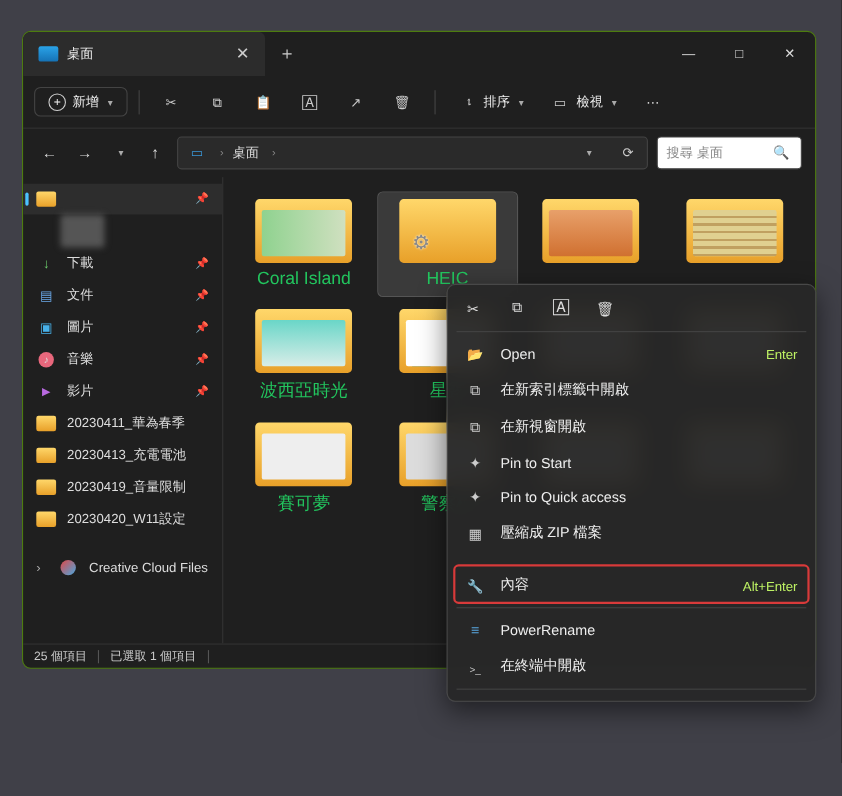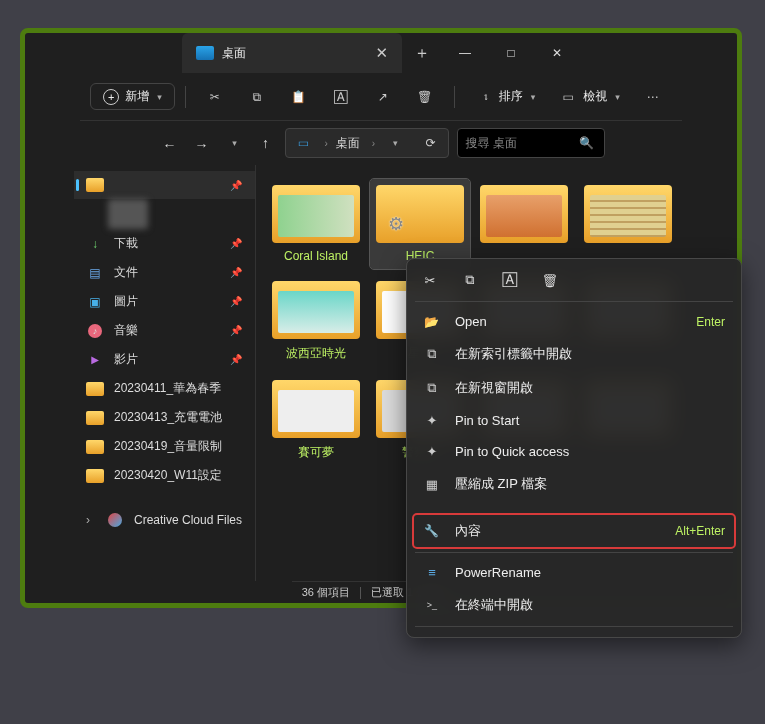--- a/index.html
+++ b/index.html
@@ -1,21 +1,21 @@
 <!DOCTYPE html>
 <html><head>
 <meta charset="utf-8">
 <style>
 * { margin: 0; padding: 0; box-sizing: border-box; font-family: "Segoe UI", "Microsoft JhengHei", sans-serif; }
 body { width: 765px; height: 724px; background: #404048; overflow: hidden; position: relative; }
 
 .window {
   position: absolute; left: 20px; top: 28px; width: 722px; height: 580px;
-  background: #1f1f1f; border-radius: 8px; border: 5px solid #4d7c0f;
-  display: flex; flex-direction: column; overflow: hidden; align-items: center;
+  background: #1f1f1f; border-radius: 8px; border: 1px solid #4d7c0f;
+  display: flex; flex-direction: column; overflow: hidden;
 }
 
 
 .titlebar { height: 40px; display: flex; align-items: stretch; }
 .tab { display: flex; align-items: center; gap: 8px; padding: 0 14px; background: #2c2c2c; border-radius: 6px 6px 0 0; width: 220px; }
 .tab .folder-mini { width: 18px; height: 14px; background: linear-gradient(#2aa3e8,#1572b5); border-radius: 2px; }
 .tab-title { color: #eee; font-size: 12px; flex: 1; }
 .tab-close { color: #ccc; font-size: 15px; cursor: pointer; }
 .newtab { width: 40px; display: flex; align-items: center; justify-content: center; color: #ccc; font-size: 16px; }
 .titlebar-spacer { flex: 1; }
@@ -29,21 +29,21 @@
 .sep { width: 1px; height: 22px; background: #444; margin: 0 6px; }
 .ticon { width: 18px; height: 18px; display: flex; align-items: center; justify-content: center; color: #ccc; }
 .chev-down { font-size: 9px; color: #aaa; margin-left: 2px; }
 
 
 .navrow { height: 44px; display: flex; align-items: center; gap: 8px; padding: 0 12px; }
 .navico { width: 24px; display: flex; justify-content: center; color: #ddd; font-size: 14px; }
 .addr { flex: 1; height: 30px; background: #2a2a2a; border: 1px solid #444; border-radius: 4px; display: flex; align-items: center; padding: 0 8px; gap: 8px; color: #ddd; font-size: 12px; }
 .addr .crumb-sep { color: #888; font-size: 10px; margin-left: 4px; }
 .addr-spacer { flex: 1; }
-.search { width: 148px; height: 30px; background: #000000; border: 1px solid #444; border-radius: 4px; display: flex; align-items: center; padding: 0 8px; gap: 8px; }
+.search { width: 132px; height: 30px; background: #ffffff; border: 1px solid #444; border-radius: 4px; display: flex; align-items: center; padding: 0 8px; gap: 8px; }
 .search-text { color: #888; font-size: 12px; flex: 1; }
 
 
 .body { flex: 1; display: flex; overflow: hidden; }
 .sidebar { width: 182px; border-right: 1px solid #333; padding-top: 6px; overflow: hidden; }
 .navitem { display: flex; align-items: center; gap: 10px; padding: 6px 12px; color: #ddd; font-size: 12px; position: relative; }
 .navitem.current::before { content:""; position:absolute; left:2px; top:8px; bottom:8px; width:3px; background:#4cc2ff; border-radius:2px; }
 .navitem.current { background: #2d2d2d; }
 .pin { margin-left: auto; color: #777; font-size: 10px; }
 .gap18 { height: 16px; }
@@ -58,36 +58,36 @@
 .thumb.preview::after { content:""; position:absolute; inset: 10px 6px 6px 6px; background: #ddd; border-radius: 2px; }
 .thumb.preview.pr-green::after { background: linear-gradient(to right,#8fd28f,#d0e0c0); }
 .thumb.preview.pr-orange::after { background: linear-gradient(#e8a06a,#d07030); }
 .thumb.preview.pr-key::after { background: repeating-linear-gradient(#e0d090,#e0d090 5px,#c0a060 5px,#c0a060 7px); }
 .thumb.preview.pr-teal::after { background: linear-gradient(#6ad6c8,#d8ede8); }
 .thumb.preview.pr-xls::after { background: #fff; }
 .thumb.preview.pr-rab::after { background: #eee; }
 .thumb.preview.pr-pol::after { background: #dcdcdc; }
 .thumb .gear { position:absolute; left:12px; bottom:8px; color:#888; font-size:18px; text-shadow:0 0 2px #fff; }
 .thumb .x-badge { position:absolute; left:10px; bottom:6px; width:20px; height:20px; background:#1a7a43; color:#fff; font-size:11px; display:flex; align-items:center; justify-content:center; border-radius:2px; }
-.item-label { color: #bef264; font-size: 12px; text-align: center; max-width: 100px; white-space: nowrap; overflow: hidden; text-overflow: ellipsis; }
+.item-label { color: #22c55e; font-size: 16px; text-align: center; max-width: 100px; white-space: nowrap; overflow: hidden; text-overflow: ellipsis; }
 
 .status { height: 22px; border-top: 1px solid #333; display: flex; align-items: center; gap: 10px; padding: 0 10px; color: #ccc; font-size: 11px; }
 .status .vsep { width: 1px; height: 12px; background: #555; }
 
 
 .ctx {
   position: absolute; left: 406px; top: 258px; width: 336px;
   background: rgba(40,40,40,0.96); border: 1px solid #484848; border-radius: 8px;
   backdrop-filter: blur(10px); padding: 6px; color: #eee; font-size: 13px;
   box-shadow: 0 8px 24px rgba(0,0,0,0.5);
 }
 .ctx-iconrow { display: flex; gap: 22px; padding: 6px 8px 8px 8px; }
 .ctx-iconrow .cico { width: 18px; height: 18px; display:flex; align-items:center; justify-content:center; color:#ddd; }
 .ctx-divider { height: 1px; background: #444; margin: 4px 2px; }
-.ctx-item { display: flex; align-items: center; gap: 14px; padding: 8px 10px; border-radius: 4px; }
+.ctx-item { display: flex; align-items: flex-end; gap: 14px; padding: 8px 10px; border-radius: 4px; }
 .ctx-item .cico { width: 18px; display:flex; justify-content:center; color:#ccc; font-size:13px; }
 .ctx-label { flex: 1; }
 .ctx-shortcut { color: #bef264; font-size: 12px; }
 .ctx-item.hl { outline: 2px solid #d83a3a; outline-offset: -1px; margin-top: 13px; }
 
 
 .i-cut::before{content:"✂";} .i-copy::before{content:"⧉";}
 .i-paste::before{content:"📋";font-size:12px;} .i-rename::before{content:"🄰";}
 .i-share::before{content:"↗";} .i-trash::before{content:"🗑";}
 .i-sort::before{content:"↑↓";font-size:10px;letter-spacing:-4px;}
@@ -326,21 +326,21 @@
           <div class="item-label"></div>
         </div>
         <div class="item">
           <div class="thumb preview "></div>
           <div class="item-label"></div>
         </div>
       </div>
   </div>
 
   <div class="status">
-    <span>36 個項目</span>
+    <span>25 個項目</span>
     <span class="vsep"></span>
     <span>已選取 1 個項目</span>
     <span class="vsep"></span>
   </div>
 </div>
 
 <div class="ctx">
   <div class="ctx-iconrow">
     <span class="cico i-cut"></span>
     <span class="cico i-copy"></span>

